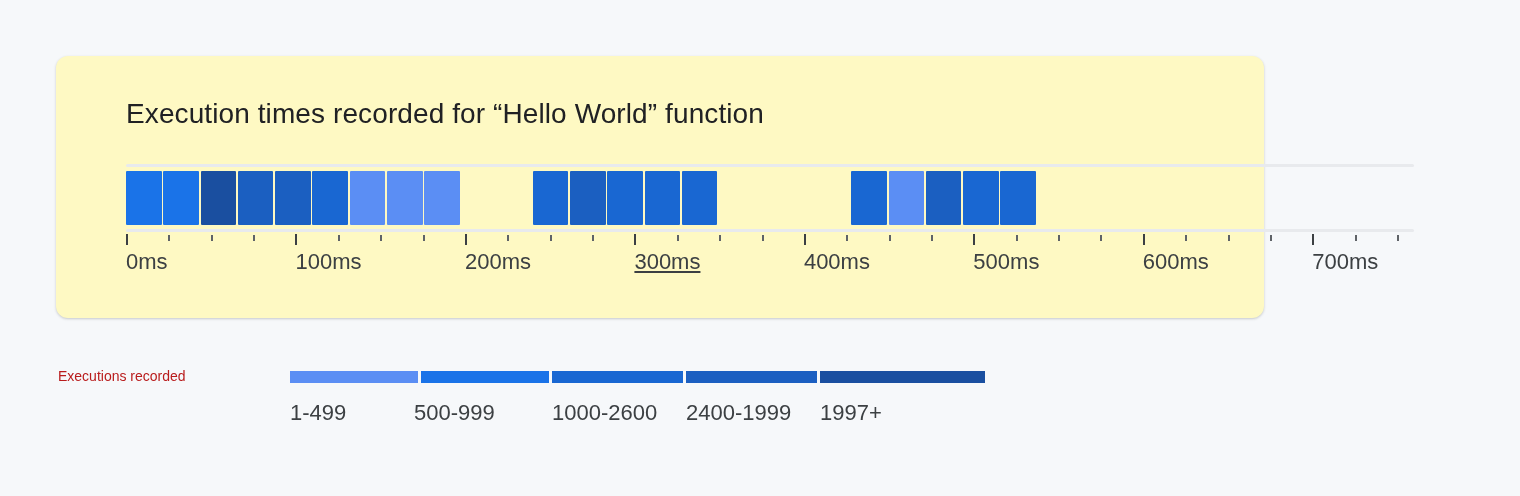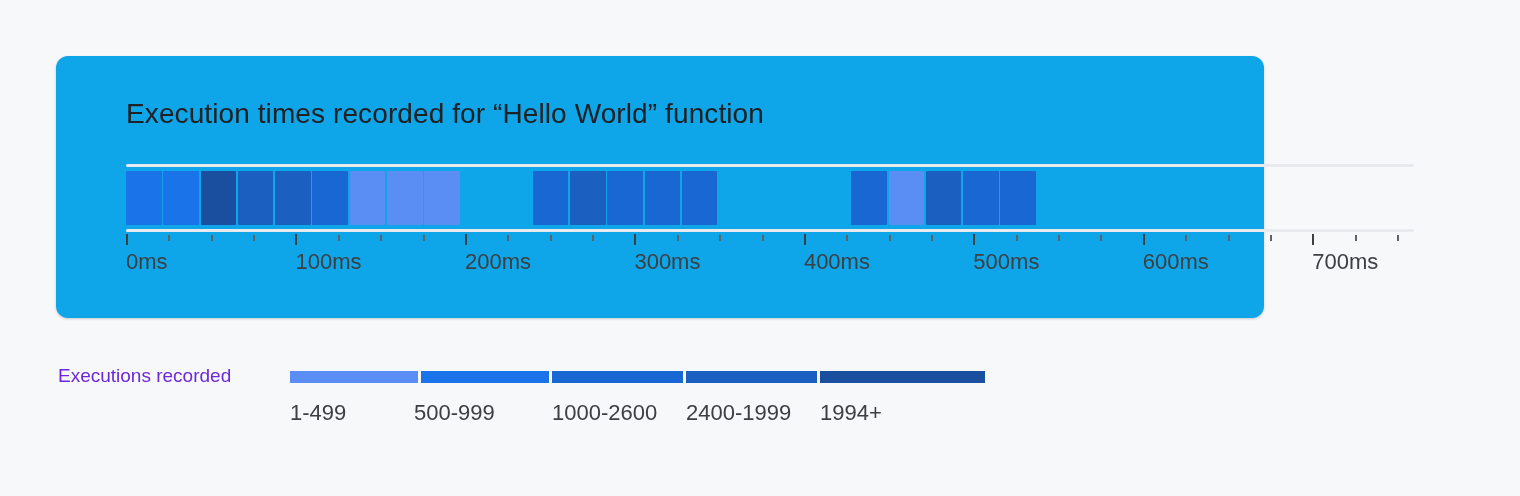--- a/index.html
+++ b/index.html
@@ -21,21 +21,21 @@
     height: 496px;
   }
 
   
   .card {
     position: absolute;
     left: 56px;
     top: 56px;
     width: 1208px;
     height: 262px;
-    background: #0ea5e9;
+    background: #fef9c3;
     border-radius: 12px;
     box-shadow: 0 1px 3px rgba(60,64,67,0.16), 0 1px 2px rgba(60,64,67,0.10);
     box-sizing: border-box;
   }
 
   .card-title {
     position: absolute;
     left: 70px;
     top: 41px;
     font-size: 28px;
@@ -119,23 +119,23 @@
     position: absolute;
     left: 58px;
     top: 360px;
     height: 62px;
     width: 1000px;
   }
   .legend-title {
     position: absolute;
     left: 0;
     top: 2px;
-    font-size: 19px;
+    font-size: 14px;
     line-height: 28px;
-    color: #6d28d9;
+    color: #b91c1c;
     white-space: nowrap;
   }
   .legend-scale {
     position: absolute;
     left: 232px;
     top: 11px;
     height: 12px;
   }
   .legend-seg {
     position: absolute;
@@ -216,38 +216,38 @@
         <div class="tick minor" style="left: 1101.58px;"></div>
         <div class="tick minor" style="left: 1143.95px;"></div>
         <div class="tick major" style="left: 1186.32px;"></div>
         <div class="tick minor" style="left: 1228.68px;"></div>
         <div class="tick minor" style="left: 1271.05px;"></div>
       </div>
     <div class="axis-labels" id="axis-labels">
         <div class="axis-label" style="left: 0px;">0ms</div>
         <div class="axis-label" style="left: 169.474px;">100ms</div>
         <div class="axis-label" style="left: 338.947px;">200ms</div>
-        <div class="axis-label" style="left: 508.421px;">300ms</div>
+        <div class="axis-label" style="left: 508.421px; text-decoration: underline;">300ms</div>
         <div class="axis-label" style="left: 677.895px;">400ms</div>
         <div class="axis-label" style="left: 847.368px;">500ms</div>
         <div class="axis-label" style="left: 1016.84px;">600ms</div>
         <div class="axis-label" style="left: 1186.32px; text-align: right;">700ms</div>
       </div>
 
   </div>
 
   <div class="legend">
     <div class="legend-title">Executions recorded</div>
     <div class="legend-scale" id="legend-scale">
         <div class="legend-seg" style="left: 0px; width: 128px; background: rgb(91, 142, 244);"></div>
         <div class="legend-caption" style="left: 0px;">1-499</div>
         <div class="legend-seg" style="left: 131px; width: 128px; background: rgb(26, 115, 232);"></div>
         <div class="legend-caption" style="left: 124px;">500-999</div>
         <div class="legend-seg" style="left: 262px; width: 131px; background: rgb(25, 103, 210);"></div>
         <div class="legend-caption" style="left: 262px;">1000-2600</div>
         <div class="legend-seg" style="left: 396px; width: 131px; background: rgb(27, 95, 193);"></div>
         <div class="legend-caption" style="left: 396px;">2400-1999</div>
         <div class="legend-seg" style="left: 530px; width: 165px; background: rgb(26, 79, 160);"></div>
-        <div class="legend-caption" style="left: 530px;">1994+</div>
+        <div class="legend-caption" style="left: 530px;">1997+</div>
       </div>
   </div>
 
 </div>
 
 </body></html>

